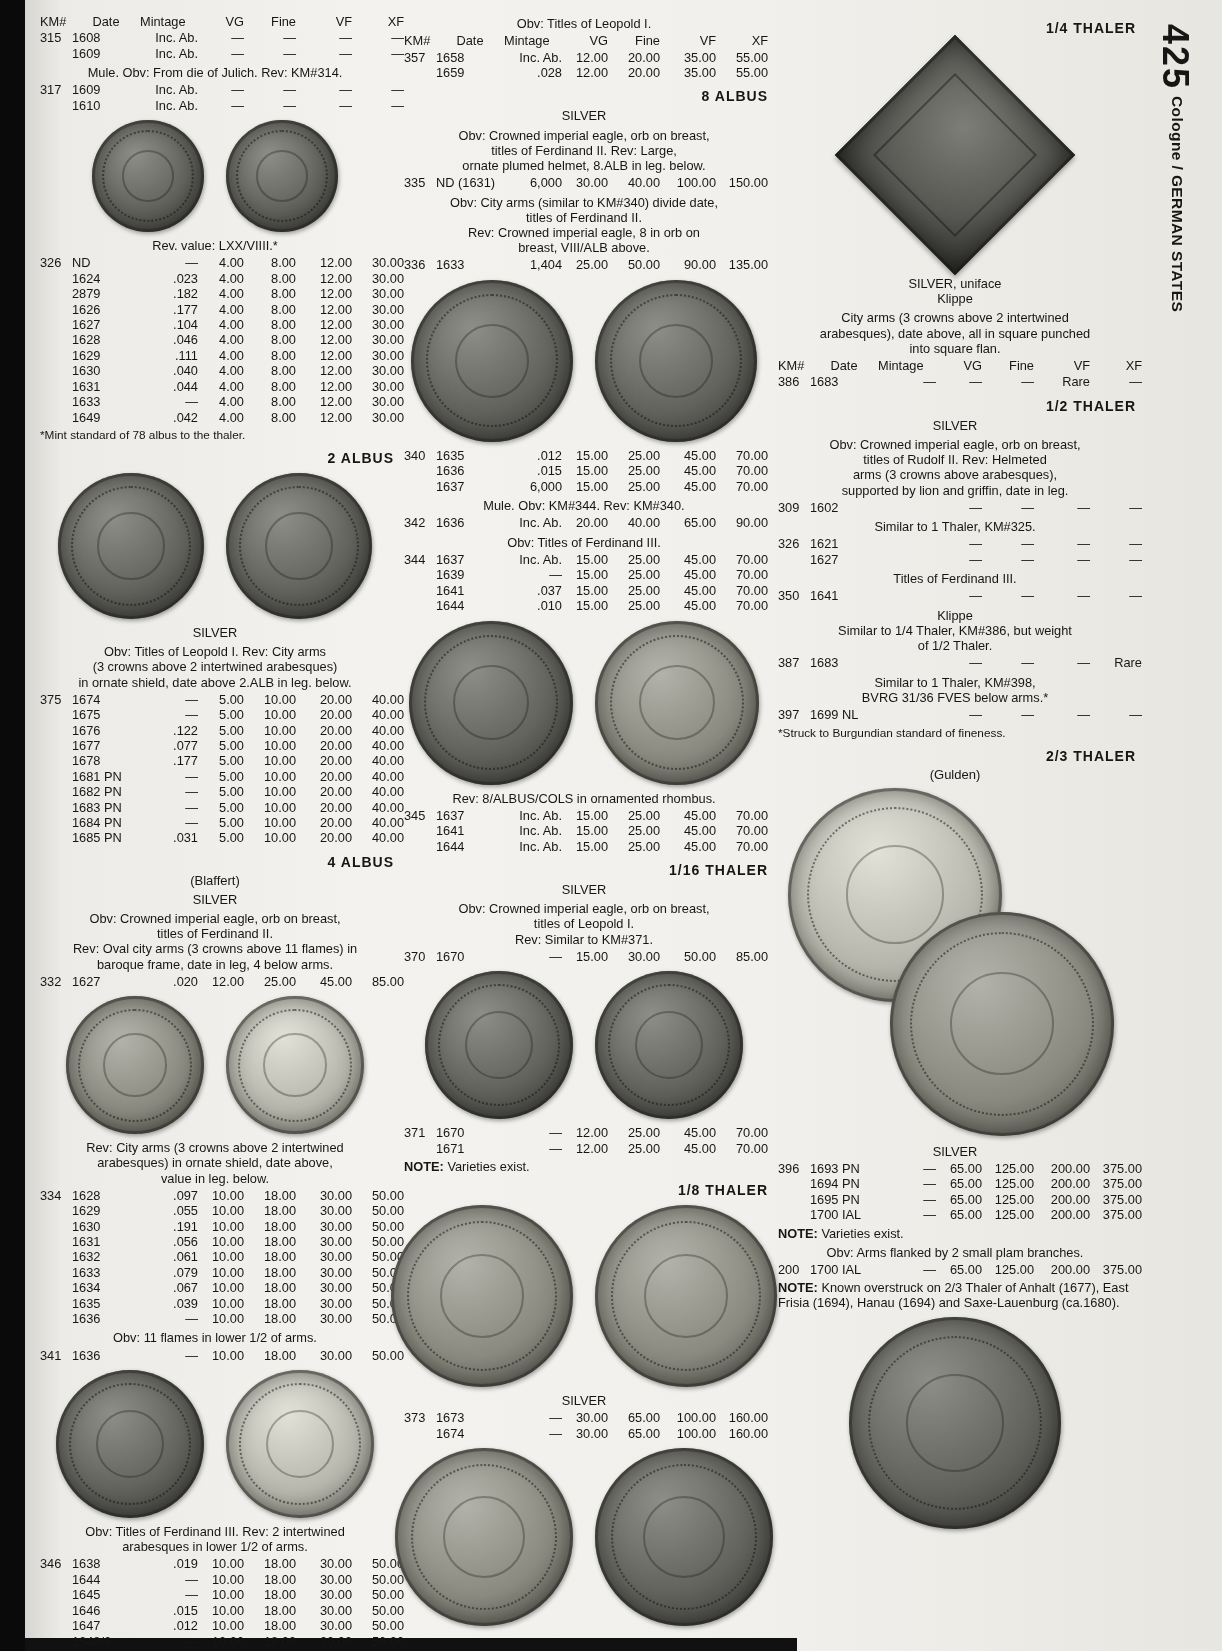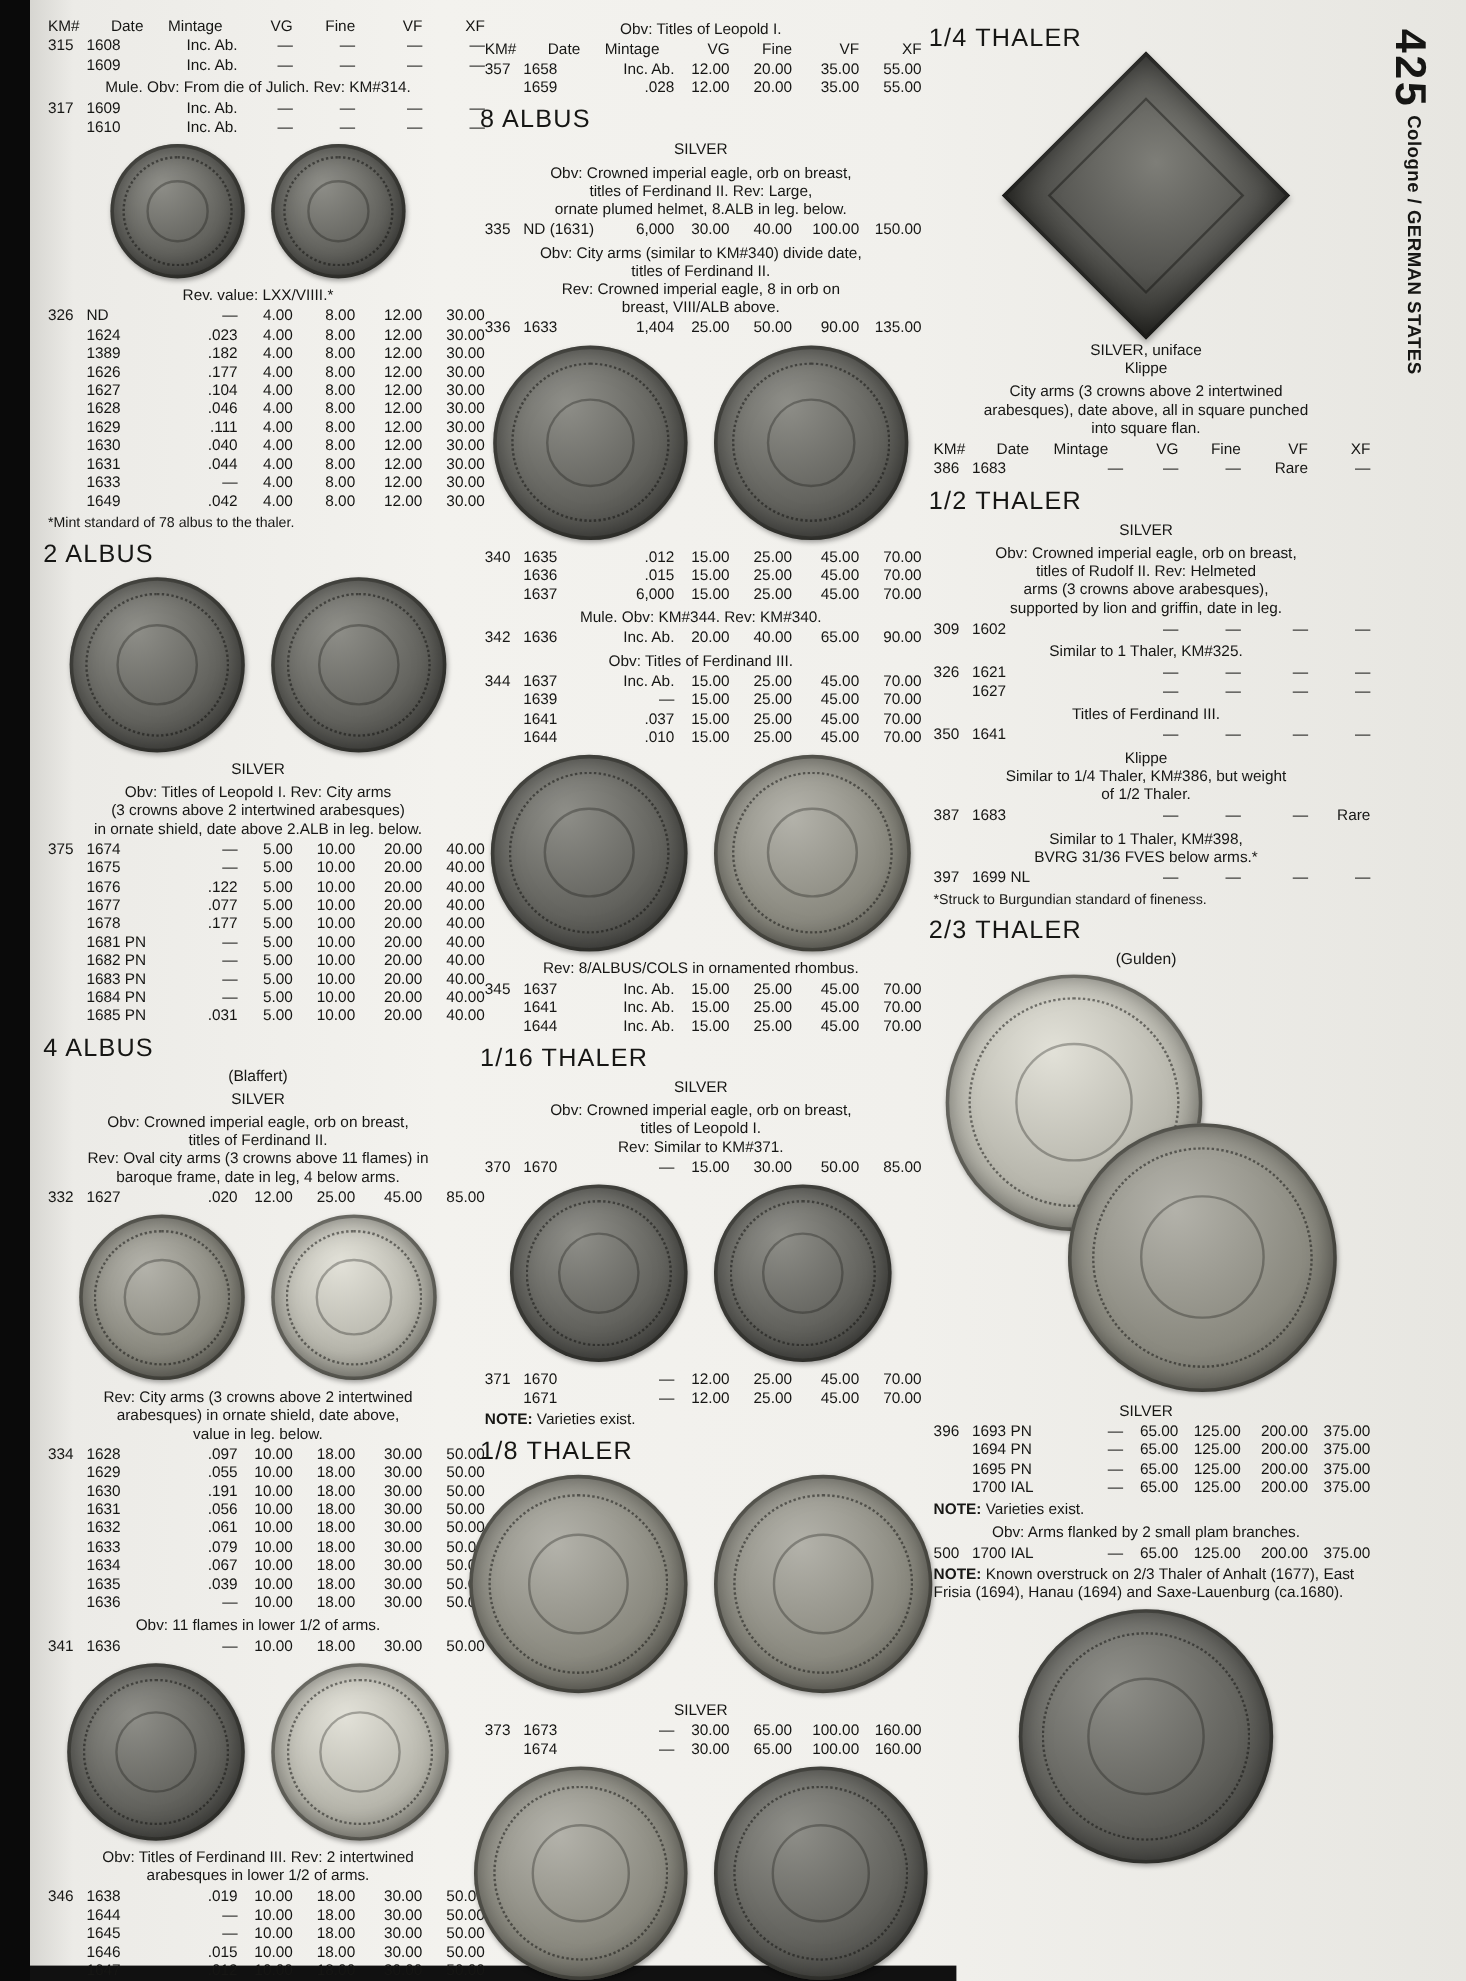--- a/index.html
+++ b/index.html
@@ -20,21 +20,21 @@
   .c0{width:36px;text-align:left;padding-left:4px}
   .c1{width:68px;text-align:left}
   .c2{width:58px;text-align:right}
   .c3{width:46px;text-align:right}
   .c4{width:52px;text-align:right}
   .c5{width:56px;text-align:right}
   .c6{width:52px;text-align:right}
   .phead .c1{text-align:center}.phead .c2{text-align:left}
   
   .cap{font-weight:normal;text-align:center;font-size:12.8px;line-height:15.2px;white-space:pre-line;margin:4px 0 2px}
-  .h1{text-align:left;font-weight:normal;font-size:21px;letter-spacing:1px;margin:8px 0 3px}
+  .h1{text-align:right;font-weight:bold;font-size:14px;letter-spacing:1px;margin:8px 0 3px}
   .sub{text-align:center;font-size:13px;margin:0 0 4px}
   .foot{font-size:11.8px;line-height:14px;margin:1px 0 3px;padding-left:4px}
   .note{font-size:12.8px;line-height:15px;margin:1px 0 4px;padding-left:4px}
   
   .coinrow{display:flex;justify-content:center;align-items:center;gap:22px;margin:7px 0 6px}
   .coin{border-radius:50%;position:relative;flex:none;
     box-shadow:inset 0 0 0 3px rgba(25,25,22,.38),inset 0 0 24px rgba(0,0,0,.5),1px 2px 4px rgba(0,0,0,.35)}
   .coin::before{content:"";position:absolute;inset:9%;border:2px dotted rgba(15,15,12,.5);border-radius:50%}
   .coin::after{content:"";position:absolute;inset:27%;border:2px solid rgba(15,15,12,.3);border-radius:50%}
   .coin.dark{background:radial-gradient(circle at 38% 30%,#8e8e88,#63635e 55%,#3c3c39 92%)}
@@ -128,21 +128,21 @@
             <span class="c0"></span>
             <span class="c1">1624</span>
             <span class="c2">.023</span>
             <span class="c3">4.00</span>
             <span class="c4">8.00</span>
             <span class="c5">12.00</span>
             <span class="c6">30.00</span>
           </div>
           <div class="prow">
             <span class="c0"></span>
-            <span class="c1">1389</span>
+            <span class="c1">2879</span>
             <span class="c2">.182</span>
             <span class="c3">4.00</span>
             <span class="c4">8.00</span>
             <span class="c5">12.00</span>
             <span class="c6">30.00</span>
           </div>
           <div class="prow">
             <span class="c0"></span>
             <span class="c1">1626</span>
             <span class="c2">.177</span>
@@ -902,21 +902,21 @@
             <span class="c3">65.00</span>
             <span class="c4">125.00</span>
             <span class="c5">200.00</span>
             <span class="c6">375.00</span>
           </div>
         </div>
         <div class="note"><b>NOTE: </b><span>Varieties exist.</span></div>
         <div class="cap">Obv: Arms flanked by 2 small plam branches.</div>
         <div class="ptable">
           <div class="prow">
-            <span class="c0">500</span>
+            <span class="c0">200</span>
             <span class="c1">1700 IAL</span>
             <span class="c2">—</span>
             <span class="c3">65.00</span>
             <span class="c4">125.00</span>
             <span class="c5">200.00</span>
             <span class="c6">375.00</span>
           </div>
         </div>
         <div class="note"><b>NOTE: </b><span>Known overstruck on 2/3 Thaler of Anhalt (1677), East Frisia (1694), Hanau (1694) and Saxe-Lauenburg (ca.1680).</span></div>
         <div class="coinrow">

